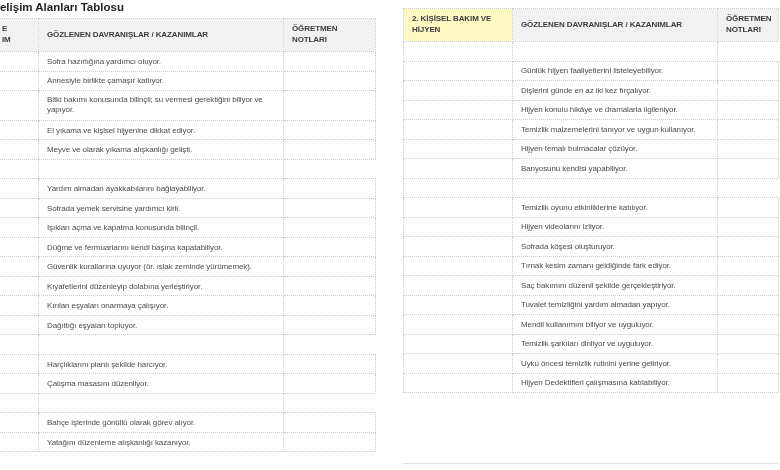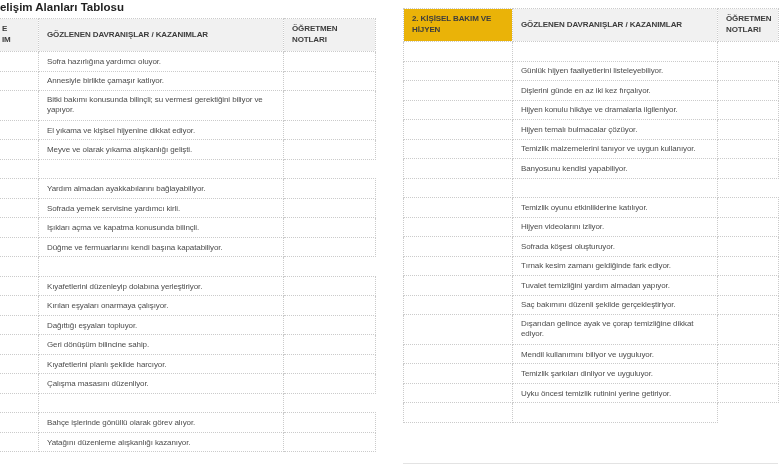--- a/index.html
+++ b/index.html
@@ -114,20 +114,21 @@
       </div>
 
       <div class="row">
         <div class="cell c1"></div>
         <div class="cell c2">Düğme ve fermuarlarını kendi başına kapatabiliyor.</div>
         <div class="cell c3"></div>
       </div>
 
       <div class="row">
         <div class="cell c1"></div>
+        <div class="cell c2">Güvenlik kurallarına uyuyor (ör. ıslak zeminde yürümemek).</div>
         <div class="cell c3"></div>
       </div>
 
       <div class="row">
         <div class="cell c1"></div>
         <div class="cell c2">Kıyafetlerini düzenleyip dolabına yerleştiriyor.</div>
         <div class="cell c3"></div>
       </div>
 
       <div class="row">
@@ -137,27 +138,26 @@
       </div>
 
       <div class="row">
         <div class="cell c1"></div>
         <div class="cell c2">Dağıttığı eşyaları topluyor.</div>
         <div class="cell c3"></div>
       </div>
 
       <div class="row">
         <div class="cell c1"></div>
-        <div class="cell c2">Geri dönüşüm bilincine sahip.</div>
-        <div class="cell c3"></div>
-      </div>
-
-      <div class="row">
-        <div class="cell c1"></div>
-        <div class="cell c2">Kıyafetlerini planlı şekilde harcıyor.</div>
+        <div class="cell c3"></div>
+      </div>
+
+      <div class="row">
+        <div class="cell c1"></div>
+        <div class="cell c2">Harçlıklarını planlı şekilde harcıyor.</div>
         <div class="cell c3"></div>
       </div>
 
       <div class="row">
         <div class="cell c1"></div>
         <div class="cell c2">Çalışma masasını düzenliyor.</div>
         <div class="cell c3"></div>
       </div>
 
       <div class="row">
@@ -173,21 +173,21 @@
 
       <div class="row">
         <div class="cell c1"></div>
         <div class="cell c2">Yatağını düzenleme alışkanlığı kazanıyor.</div>
         <div class="cell c3"></div>
       </div>
     </div>
 
   <div class="tbl t-right" style="color: rgb(77, 77, 77);">
     <div class="row head">
-      <div class="cell c1" style="background: #eab308; color: rgb(61, 61, 61);">2. KİŞİSEL BAKIM VE HİJYEN</div>
+      <div class="cell c1" style="background: #fef9c3; color: rgb(61, 61, 61);">2. KİŞİSEL BAKIM VE HİJYEN</div>
       <div class="cell c2" style="background: rgb(241, 241, 241); color: rgb(61, 61, 61);">GÖZLENEN DAVRANIŞLAR / KAZANIMLAR</div>
       <div class="cell c3" style="background: rgb(241, 241, 241); color: rgb(61, 61, 61);">ÖĞRETMEN NOTLARI</div>
     </div>
 
       <div class="row">
         <div class="cell c1"></div>
         <div class="cell c3"></div>
       </div>
 
       <div class="row">
@@ -203,32 +203,32 @@
       </div>
 
       <div class="row">
         <div class="cell c1"></div>
         <div class="cell c2">Hijyen konulu hikâye ve dramalarla ilgileniyor.</div>
         <div class="cell c3"></div>
       </div>
 
       <div class="row">
         <div class="cell c1"></div>
+        <div class="cell c2">Temizlik malzemelerini tanıyor ve uygun kullanıyor.</div>
+        <div class="cell c3"></div>
+      </div>
+
+      <div class="row">
+        <div class="cell c1"></div>
         <div class="cell c2">Hijyen temalı bulmacalar çözüyor.</div>
         <div class="cell c3"></div>
       </div>
 
       <div class="row">
         <div class="cell c1"></div>
-        <div class="cell c2">Temizlik malzemelerini tanıyor ve uygun kullanıyor.</div>
-        <div class="cell c3"></div>
-      </div>
-
-      <div class="row">
-        <div class="cell c1"></div>
         <div class="cell c2">Banyosunu kendisi yapabiliyor.</div>
         <div class="cell c3"></div>
       </div>
 
       <div class="row">
         <div class="cell c1"></div>
         <div class="cell c3"></div>
       </div>
 
       <div class="row">
@@ -251,35 +251,30 @@
 
       <div class="row">
         <div class="cell c1"></div>
         <div class="cell c2">Tırnak kesim zamanı geldiğinde fark ediyor.</div>
         <div class="cell c3"></div>
       </div>
 
 
       <div class="row">
         <div class="cell c1"></div>
+        <div class="cell c2">Saç bakımını düzenli şekilde gerçekleştiriyor.</div>
+        <div class="cell c3"></div>
+      </div>
+
+      <div class="row">
+        <div class="cell c1"></div>
         <div class="cell c2">Tuvalet temizliğini yardım almadan yapıyor.</div>
         <div class="cell c3"></div>
       </div>
 
-      <div class="row">
-        <div class="cell c1"></div>
-        <div class="cell c2">Saç bakımını düzenli şekilde gerçekleştiriyor.</div>
-        <div class="cell c3"></div>
-      </div>
-
-      <div class="row ml">
-        <div class="cell c1"></div>
-        <div class="cell c2">Dışarıdan gelince ayak ve çorap temizliğine dikkat ediyor.</div>
-        <div class="cell c3"></div>
-      </div>
 
       <div class="row">
         <div class="cell c1"></div>
         <div class="cell c2">Mendil kullanımını biliyor ve uyguluyor.</div>
         <div class="cell c3"></div>
       </div>
 
       <div class="row">
         <div class="cell c1"></div>
         <div class="cell c2">Temizlik şarkıları dinliyor ve uyguluyor.</div>
@@ -287,19 +282,20 @@
       </div>
 
       <div class="row">
         <div class="cell c1"></div>
         <div class="cell c2">Uyku öncesi temizlik rutinini yerine getiriyor.</div>
         <div class="cell c3"></div>
       </div>
 
       <div class="row">
         <div class="cell c1"></div>
+        <div class="cell c2">Hijyen Dedektifleri çalışmasına katılabiliyor.</div>
         <div class="cell c3"></div>
       </div>
     </div>
 
   <div class="divider"></div>
 
 </div>
 
 </body></html>

